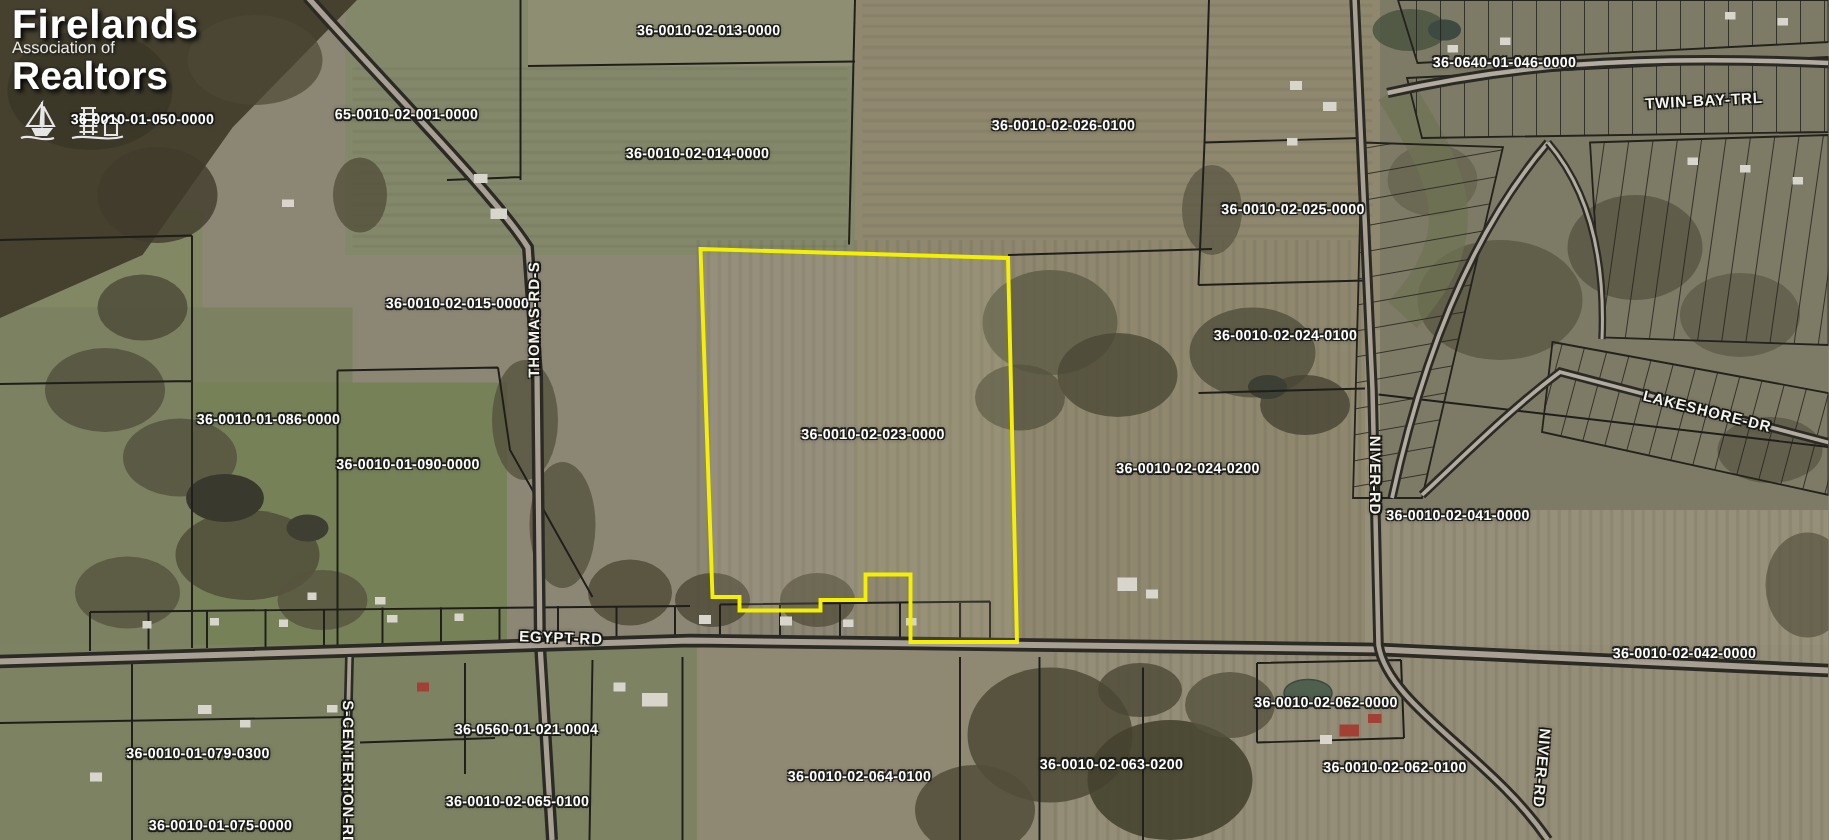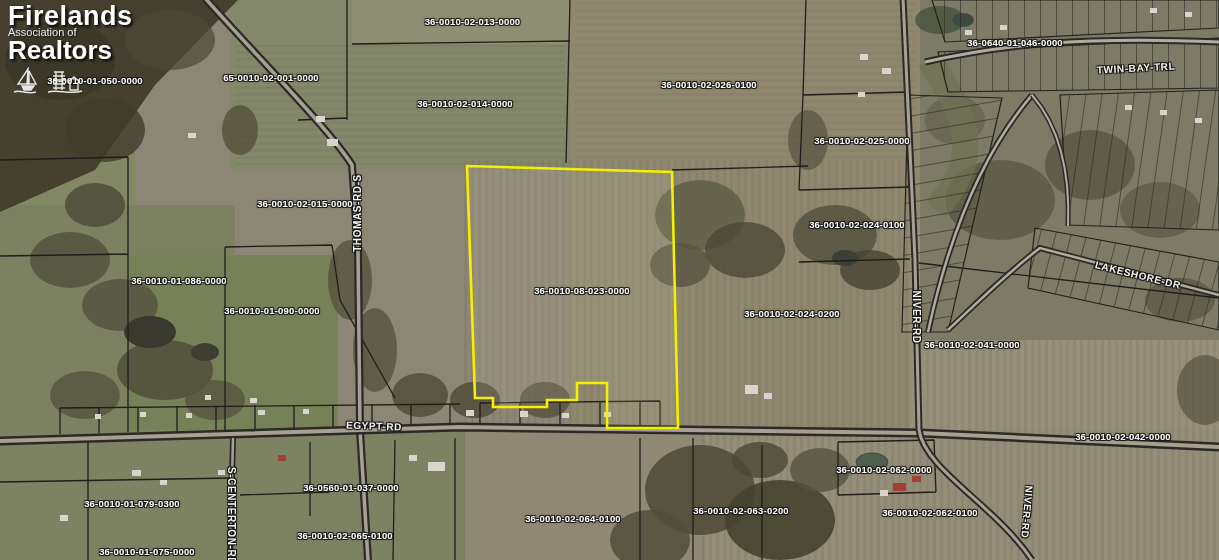--- a/index.html
+++ b/index.html
@@ -223,34 +223,34 @@
   <polygon fill="rgba(215,210,180,0.12)" stroke="#f4f000" stroke-width="2.6" points="467,166 672,172 678,428 607,428 607,383 577,383 577,400 547,400 547,407 493,407 493,398 475,398"></polygon>
 </svg>
 
 <div id="label-layer">
   <div>
       <div class="plabel" style="left: 95px; top: 80px; transform: translate(-50%, -50%) rotate(0deg); text-align: center;">36-0010-01-050-0000</div>
       <div class="plabel" style="left: 271px; top: 77px; transform: translate(-50%, -50%) rotate(0deg);">65-0010-02-001-0000</div>
       <div class="plabel" style="left: 463px; top: 21px; transform: translate(-50%, -50%) rotate(0deg); padding-left: 19px;">36-0010-02-013-0000</div>
       <div class="plabel" style="left: 465px; top: 103px; transform: translate(-50%, -50%) rotate(0deg);">36-0010-02-014-0000</div>
       <div class="plabel" style="left: 709px; top: 84px; transform: translate(-50%, -50%) rotate(0deg); text-align: right;">36-0010-02-026-0100</div>
-      <div class="plabel" style="left: 1003px; top: 42px; transform: translate(-50%, -50%) rotate(0deg); margin-left: 12px;">36-0640-01-046-0000</div>
+      <div class="plabel" style="left: 1003px; top: 42px; transform: translate(-50%, -50%) rotate(0deg);">36-0640-01-046-0000</div>
       <div class="plabel" style="left: 862px; top: 140px; transform: translate(-50%, -50%) rotate(0deg);">36-0010-02-025-0000</div>
       <div class="plabel" style="left: 305px; top: 203px; transform: translate(-50%, -50%) rotate(0deg); text-align: center;">36-0010-02-015-0000</div>
       <div class="plabel" style="left: 857px; top: 224px; transform: translate(-50%, -50%) rotate(0deg);">36-0010-02-024-0100</div>
       <div class="plabel" style="left: 179px; top: 280px; transform: translate(-50%, -50%) rotate(0deg);">36-0010-01-086-0000</div>
       <div class="plabel" style="left: 272px; top: 310px; transform: translate(-50%, -50%) rotate(0deg);">36-0010-01-090-0000</div>
-      <div class="plabel" style="left: 582px; top: 290px; transform: translate(-50%, -50%) rotate(0deg);">36-0010-08-023-0000</div>
+      <div class="plabel" style="left: 582px; top: 290px; transform: translate(-50%, -50%) rotate(0deg);">36-0010-02-023-0000</div>
       <div class="plabel" style="left: 792px; top: 313px; transform: translate(-50%, -50%) rotate(0deg);">36-0010-02-024-0200</div>
       <div class="plabel" style="left: 972px; top: 344px; transform: translate(-50%, -50%) rotate(0deg);">36-0010-02-041-0000</div>
       <div class="plabel" style="left: 1123px; top: 436px; transform: translate(-50%, -50%) rotate(0deg);">36-0010-02-042-0000</div>
       <div class="plabel" style="left: 884px; top: 469px; transform: translate(-50%, -50%) rotate(0deg);">36-0010-02-062-0000</div>
       <div class="plabel" style="left: 930px; top: 512px; transform: translate(-50%, -50%) rotate(0deg);">36-0010-02-062-0100</div>
       <div class="plabel" style="left: 132px; top: 503px; transform: translate(-50%, -50%) rotate(0deg);">36-0010-01-079-0300</div>
-      <div class="plabel" style="left: 351px; top: 487px; transform: translate(-50%, -50%) rotate(0deg);">36-0560-01-037-0000</div>
+      <div class="plabel" style="left: 351px; top: 487px; transform: translate(-50%, -50%) rotate(0deg);">36-0560-01-021-0004</div>
       <div class="plabel" style="left: 573px; top: 518px; transform: translate(-50%, -50%) rotate(0deg);">36-0010-02-064-0100</div>
       <div class="plabel" style="left: 741px; top: 510px; transform: translate(-50%, -50%) rotate(0deg);">36-0010-02-063-0200</div>
       <div class="plabel" style="left: 345px; top: 535px; transform: translate(-50%, -50%) rotate(0deg);">36-0010-02-065-0100</div>
       <div class="plabel" style="left: 147px; top: 551px; transform: translate(-50%, -50%) rotate(0deg);">36-0010-01-075-0000</div>
     </div>
   <div>
       <div class="rlabel" style="left: 357px; top: 213px; transform: translate(-50%, -50%) rotate(-90deg);">THOMAS-RD-S</div>
       <div class="rlabel" style="left: 374px; top: 426px; transform: translate(-50%, -50%) rotate(2deg);">EGYPT-RD</div>
       <div class="rlabel" style="left: 916px; top: 317px; transform: translate(-50%, -50%) rotate(90deg);">NIVER-RD</div>
       <div class="rlabel" style="left: 1027px; top: 512px; transform: translate(-50%, -50%) rotate(95deg);">NIVER-RD</div>

